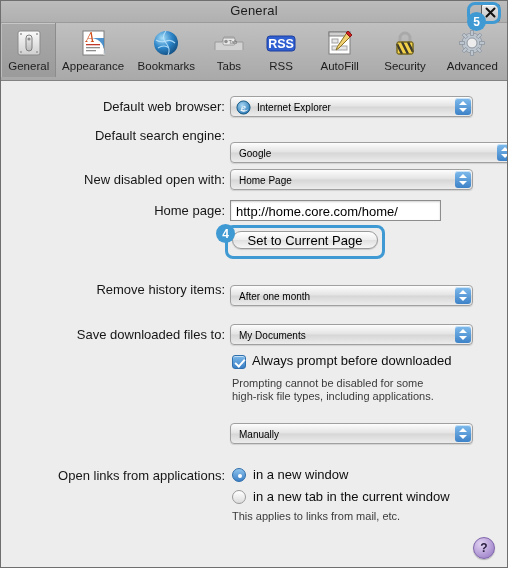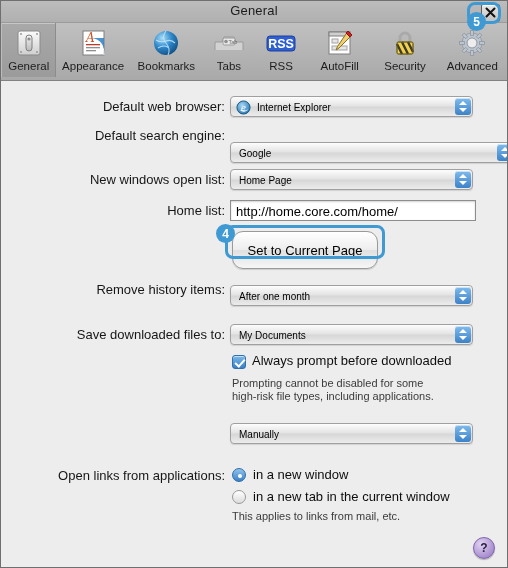--- a/index.html
+++ b/index.html
@@ -103,21 +103,21 @@
     box-shadow:inset 0 1px 2px rgba(0,0,0,.18);
     cursor:text;
   }
   .textfield span{
     position:absolute;left:5px;top:2px;font-size:13px;color:#000;line-height:17px;
     white-space:nowrap;
   }
 
   
   .pushbtn{
-    position:absolute;height:38px;box-sizing:border-box;
+    position:absolute;height:18px;box-sizing:border-box;
     background:linear-gradient(#ffffff,#ededed 50%,#e0e0e0 51%,#f6f6f6);
     border:1px solid #9a9a9a;border-radius:11px;
     box-shadow:0 1px 1px rgba(0,0,0,.14);
     cursor:pointer;
     display:flex;align-items:center;justify-content:center;
   }
   .pushbtn span{font-size:13px;color:#000;}
 
   
   .cbx{
@@ -335,31 +335,31 @@
 
     <div class="lab" style="right:284px;top:47px">Default search engine:</div>
     <div class="popup" style="left:229px;top:61px;width:285px">
       <div class="val">Google</div>
       <div class="stepper">
         <div class="ar up"></div>
           <div class="ar dn"></div>
       </div>
     </div>
 
-    <div class="lab" style="right:284px;top:91px">New windows open list:</div>
+    <div class="lab" style="right:284px;top:91px">New disabled open with:</div>
     <div class="popup" style="left:229px;top:88px;width:243px">
       <div class="val">Home Page</div>
       <div class="stepper">
         <div class="ar up"></div>
           <div class="ar dn"></div>
       </div>
     </div>
 
-    <div class="lab" style="right:284px;top:122px">Home list:</div>
-    <div class="textfield" style="left:229px;top:119px;width:246px">
+    <div class="lab" style="right:284px;top:122px">Home page:</div>
+    <div class="textfield" style="left:229px;top:119px;width:211px">
       <span>http://home.core.com/home/</span>
     </div>
 
     <div class="pushbtn" style="left:231px;top:150px;width:146px">
       <span>Set to Current Page</span>
     </div>
     <div class="anno-box" style="left:224px;top:144px;width:160px;height:34px"></div>
     <div class="anno-badge" style="left:215px;top:143px">4</div>
 
     <div class="lab" style="right:284px;top:201px">Remove history items:</div>

